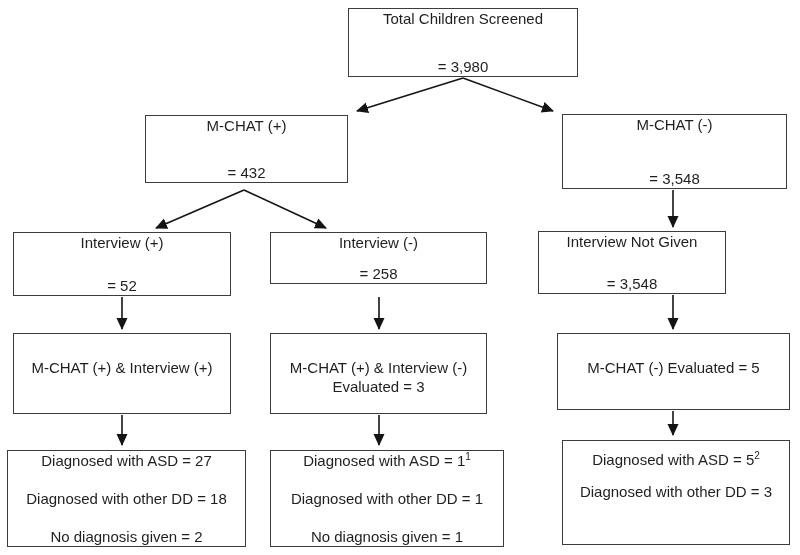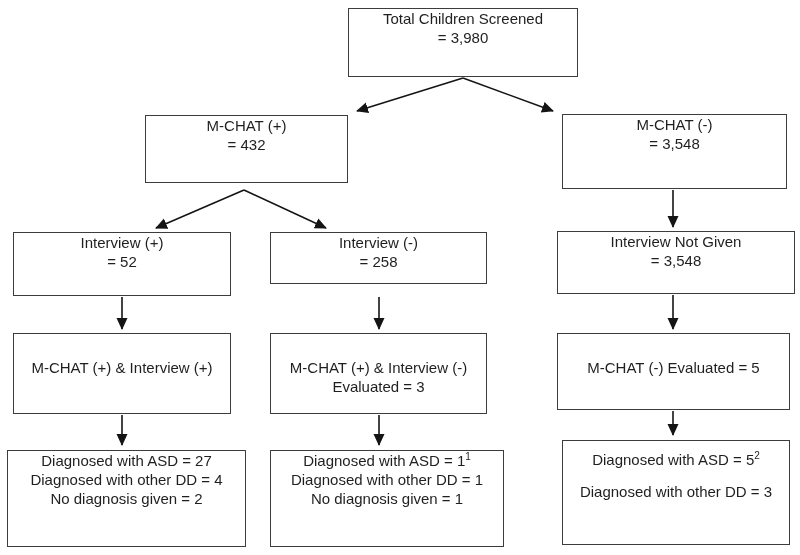--- a/index.html
+++ b/index.html
@@ -33,21 +33,21 @@
     border: 1.6px solid #3c3c3c;
     background: #ffffff;
     display: flex;
     flex-direction: column;
     align-items: center;
     text-align: center;
     font-size: 15px;
     line-height: 19px;
   }
   .spread {
-    justify-content: flex-start;
+    justify-content: space-between;
   }
   .topstack {
     justify-content: flex-start;
     padding-top: 24px;
   }
   .topstack2 {
     justify-content: flex-start;
     padding-top: 9px;
     gap: 13px;
   }
@@ -101,41 +101,41 @@
   <div class="node spread" style="left:13px;top:232px;width:218px;height:64px">
     <div class="line">Interview (+)</div>
     <div class="line">= 52</div>
   </div>
 
   <div class="node spread" style="left:270px;top:232px;width:217px;height:52px">
     <div class="line">Interview (-)</div>
     <div class="line">= 258</div>
   </div>
 
-  <div class="node spread" style="left:557px;top:231px;width:238px;height:63px">
+  <div class="node spread" style="left:538px;top:231px;width:188px;height:63px">
     <div class="line">Interview Not Given</div>
     <div class="line">= 3,548</div>
   </div>
 
   <div class="node topstack" style="left:13px;top:333px;width:218px;height:81px">
     <div class="line">M-CHAT (+) &amp; Interview (+)</div>
   </div>
 
   <div class="node topstack" style="left:270px;top:333px;width:217px;height:81px">
     <div class="line">M-CHAT (+) &amp; Interview (-)</div>
     <div class="line">Evaluated = 3</div>
   </div>
 
   <div class="node topstack" style="left:557px;top:333px;width:233px;height:77px">
     <div class="line">M-CHAT (-) Evaluated = 5</div>
   </div>
 
   <div class="node spread" style="left:7px;top:450px;width:239px;height:97px">
     <div class="line">Diagnosed with ASD = 27</div>
-    <div class="line">Diagnosed with other DD = 4</div>
+    <div class="line">Diagnosed with other DD = 18</div>
     <div class="line">No diagnosis given = 2</div>
   </div>
 
   <div class="node spread" style="left:270px;top:450px;width:234px;height:97px">
     <div class="line"><span>Diagnosed with ASD = 1</span><sup>1</sup></div>
     <div class="line">Diagnosed with other DD = 1</div>
     <div class="line">No diagnosis given = 1</div>
   </div>
 
   <div class="node topstack2" style="left:562px;top:440px;width:228px;height:105px">

